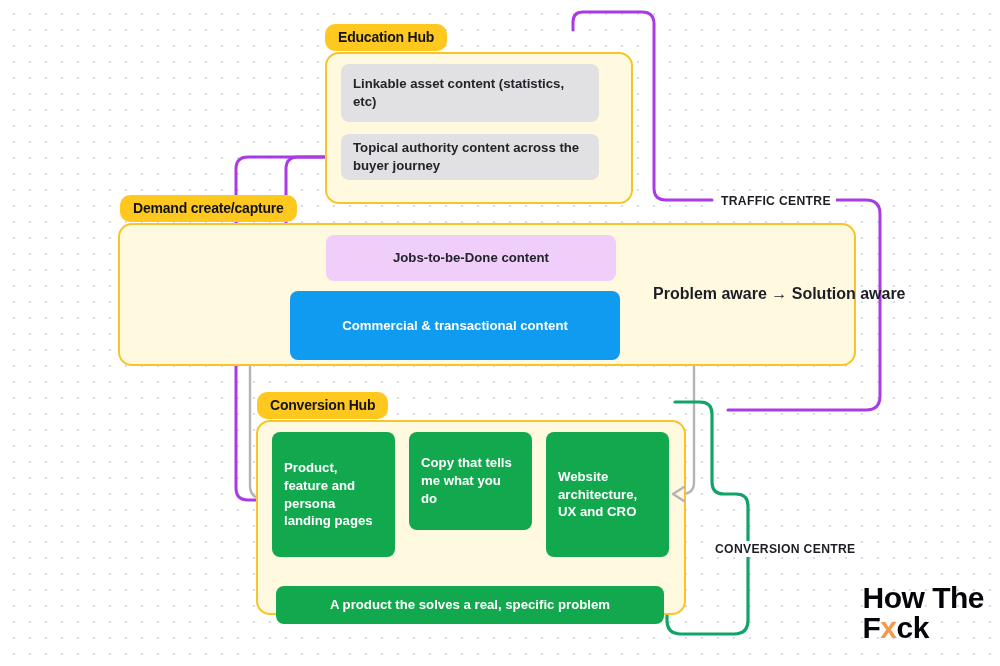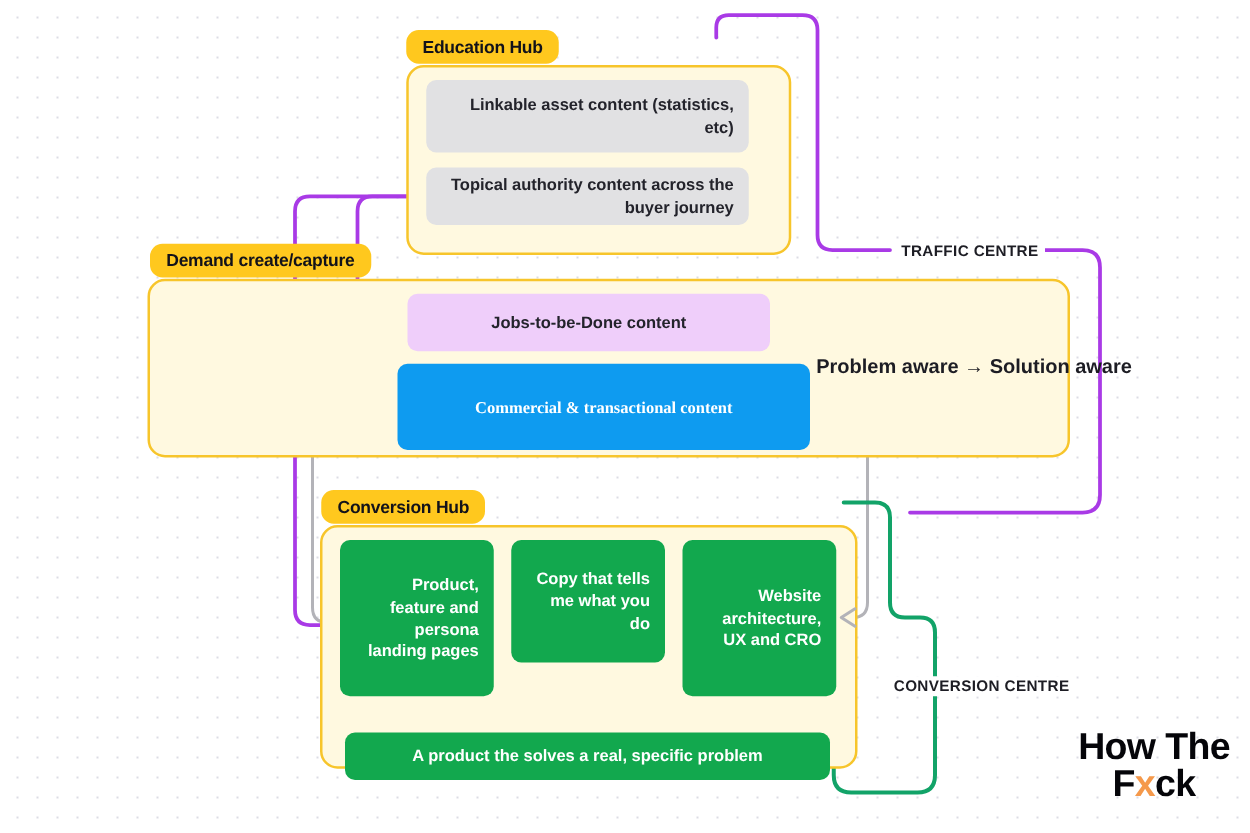--- a/index.html
+++ b/index.html
@@ -79,21 +79,21 @@
     line-height: 1.15;
   }
 
   
   .card {
     position: absolute;
     box-sizing: border-box;
     display: flex;
     align-items: center;
     justify-content: center;
-    text-align: right;
+    text-align: left;
     border-radius: 8px;
     font-weight: bold;
     line-height: 1.35;
     z-index: 15;
     padding: 6px 12px;
   }
   .card-grey {
     background: #E1E1E3;
     color: #23232b;
     font-size: 13.2px;
@@ -132,21 +132,21 @@
     background: #ffffff;
     padding: 1px 5px;
   }
 
   
   #logo {
     position: absolute;
     right: 16px;
     bottom: 22px;
     z-index: 30;
-    text-align: center;
+    text-align: left;
     font-weight: bold;
     font-size: 30px;
     line-height: 1.02;
     color: #050509;
     letter-spacing: -0.5px;
   }
   #logo .accent { color: #F5994B; }
 </style>
 </head>
 <body>
@@ -180,21 +180,21 @@
   <div class="hub-label" style="left:325px; top:24px;">Education Hub</div>
   <div class="hub" style="left:325px; top:52px; width:308px; height:152px;"></div>
 
   <div class="card card-grey" style="left:341px; top:64px; width:258px; height:58px;">Linkable asset content (statistics, etc)</div>
   <div class="card card-grey" style="left:341px; top:134px; width:258px; height:46px;">Topical authority content across the buyer journey</div>
 
   <div class="hub-label" style="left:120px; top:195px;">Demand create/capture</div>
   <div class="hub" style="left:118px; top:223px; width:738px; height:143px;"></div>
 
   <div class="card card-purple" style="left:326px; top:235px; width:290px; height:46px;">Jobs-to-be-Done content</div>
-  <div class="card card-blue" style="left:318px; top:291px; width:330px; height:69px;font-family:Liberation Serif, serif;">Commercial &amp; transactional content</div>
+  <div class="card card-blue" style="left:290px; top:291px; width:330px; height:69px;">Commercial &amp; transactional content</div>
 
   <div class="hub-label" style="left:257px; top:392px;">Conversion Hub</div>
   <div class="hub" style="left:256px; top:420px; width:430px; height:195px;"></div>
 
   <div class="card card-green" style="left:272px; top:432px; width:123px; height:125px;">Product, feature and persona landing pages</div>
   <div class="card card-green" style="left:409px; top:432px; width:123px; height:98px;">Copy that tells me what you do</div>
   <div class="card card-green" style="left:546px; top:432px; width:123px; height:125px;">Website architecture, UX and CRO</div>
   <div class="card card-green" style="left:276px; top:569px; width:388px; height:38px;margin-top:17px;">A product the solves a real, specific problem</div>
 
   <svg id="wires-top" viewBox="0 0 1000 666" xmlns="http://www.w3.org/2000/svg">

